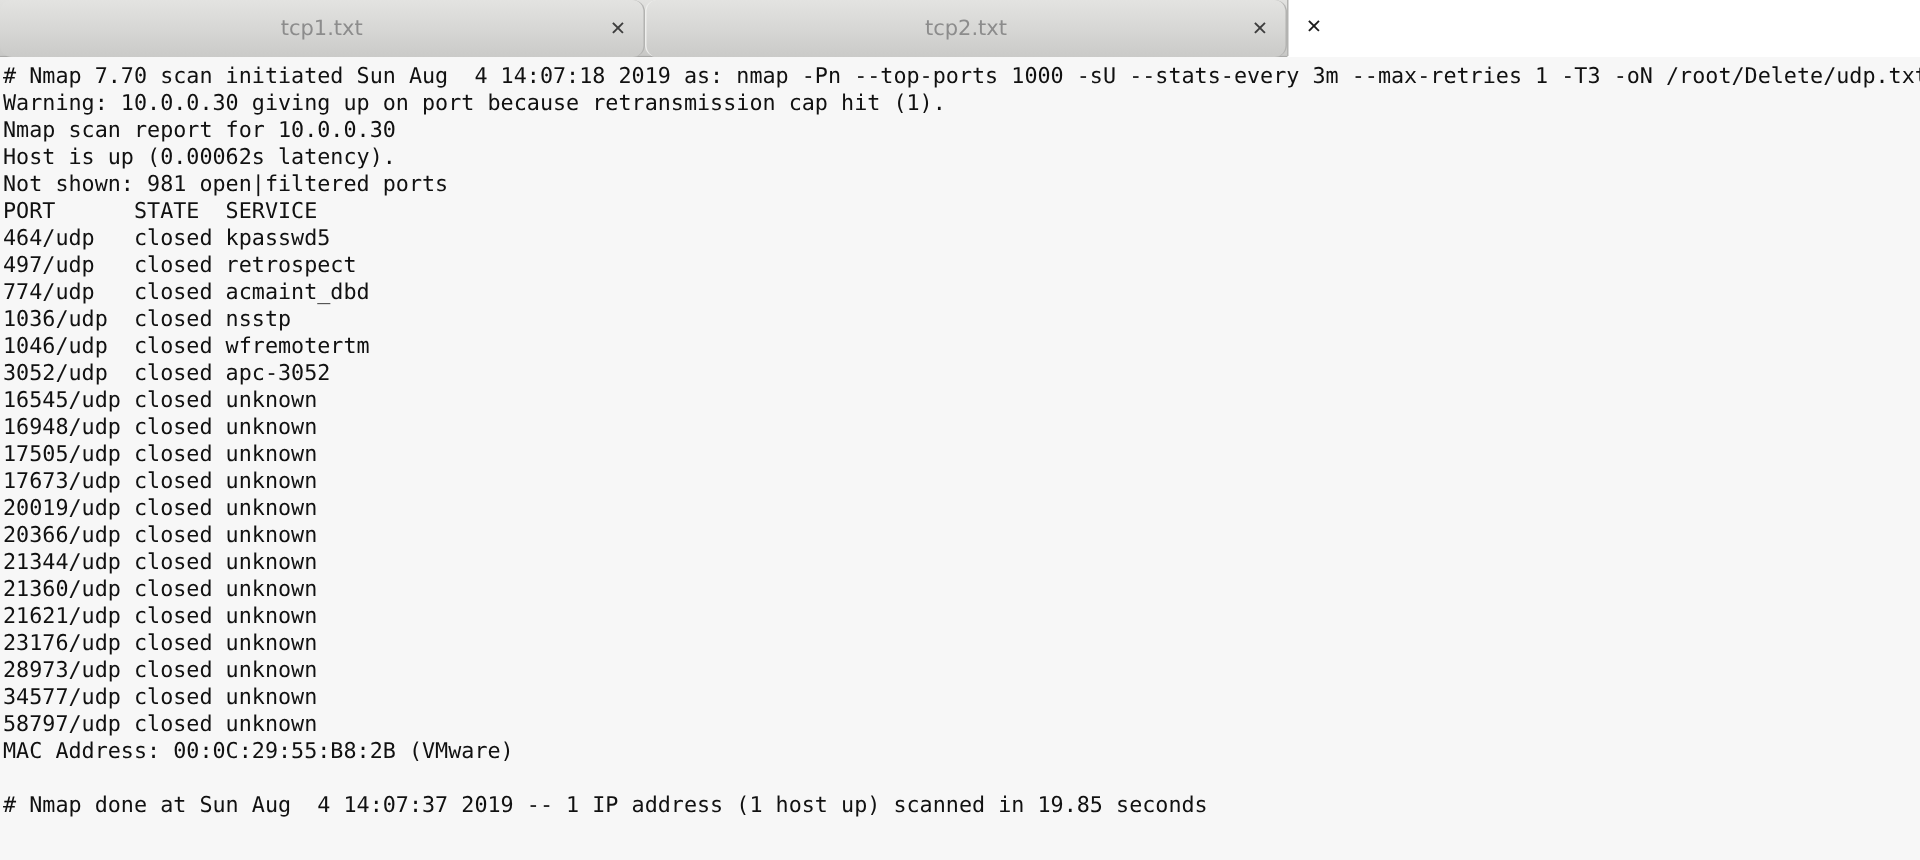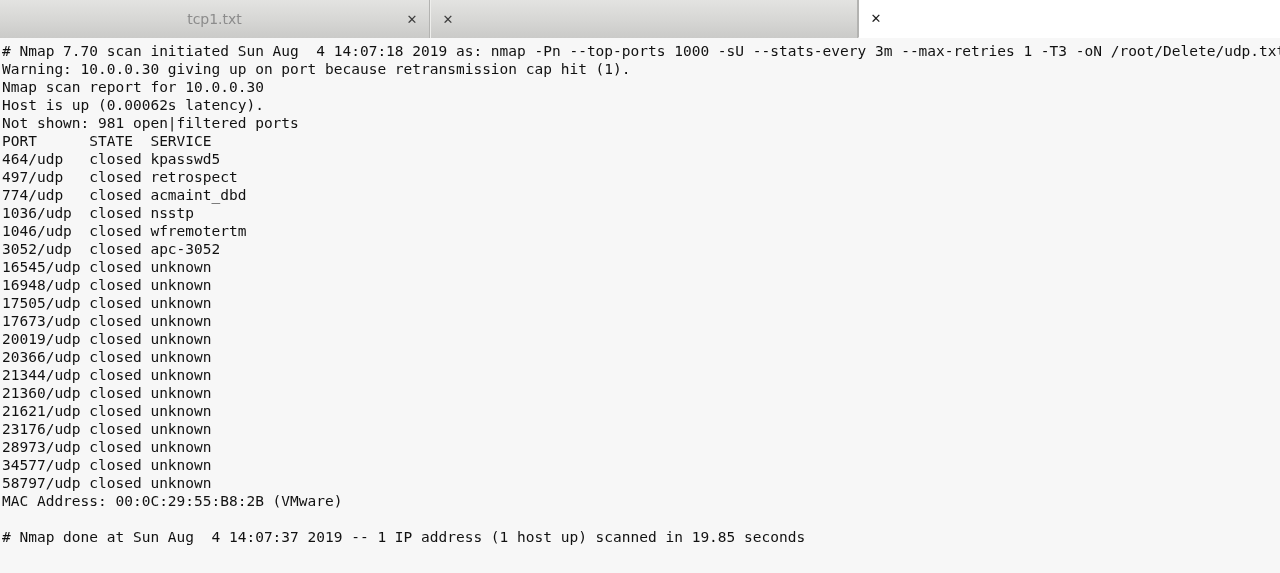--- a/index.html
+++ b/index.html
@@ -36,20 +36,21 @@
     font-size: 14px;
     position: relative;
     padding: 0 0 0 0;
     cursor: default;
     user-select: none;
   }
   .tab.inactive {
     background: linear-gradient(to bottom, #e3e3e1 0%, #d6d6d4 55%, #cacac8 100%);
     border-right: 1px solid #b3b3b1;
     color: #8c8c8c;
+    border-radius: 8px;
   }
   .tab.inactive + .tab.inactive {
     border-left: 1px solid #eeeeec;
   }
   .tab.active {
     background: #ffffff;
     color: #1b1b1b;
     border-left: 1px solid #b3b3b1;
     border-bottom: 1px solid #ffffff;
     margin-bottom: -1px;
@@ -104,20 +105,21 @@
 <body>
 
 <div class="tabbar">
 
   <div class="tab inactive tab-1">
     <span class="tab-label">tcp1.txt</span>
     <span class="tab-close">✕</span>
   </div>
 
   <div class="tab inactive tab-2">
+    <span class="tab-label">tcp2.txt</span>
     <span class="tab-close">✕</span>
   </div>
 
   <div class="tab active tab-3">
     <span class="tab-close">✕</span>
   </div>
 
 </div>
 
 <div class="content">

